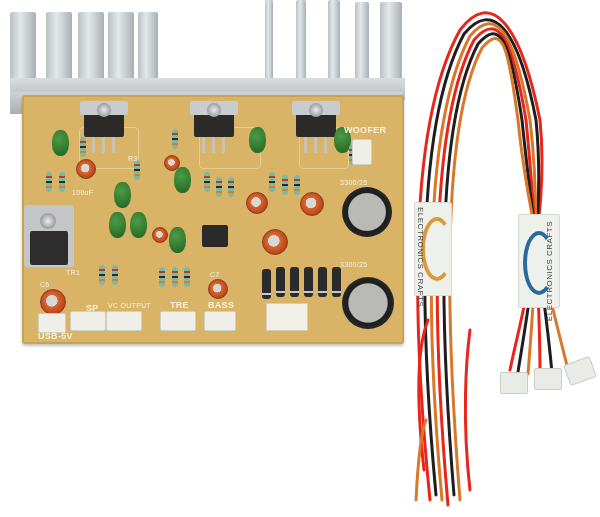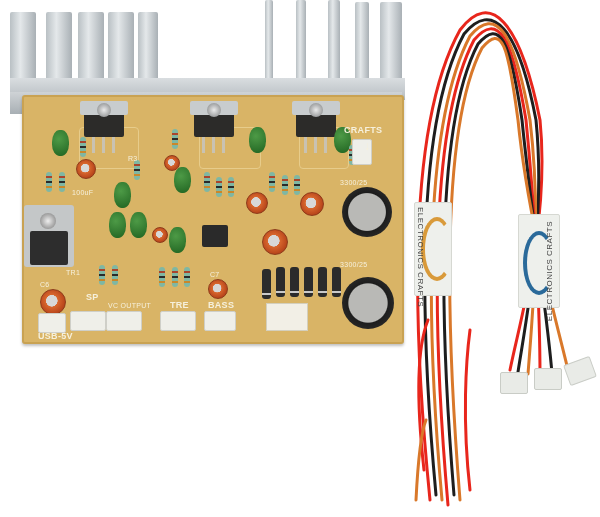--- a/index.html
+++ b/index.html
@@ -137,25 +137,25 @@
 
   <div class="connector" style="left:14px;top:216px;width:26px;"></div>
   <div class="connector" style="left:46px;top:214px;width:34px;"></div>
   <div class="connector" style="left:82px;top:214px;width:34px;"></div>
   <div class="connector" style="left:136px;top:214px;width:34px;"></div>
   <div class="connector" style="left:180px;top:214px;width:30px;"></div>
   <div class="connector" style="left:328px;top:42px;width:18px;height:24px;"></div>
   <div class="conn-big" style="left:242px;top:206px;"></div>
 
   <span class="silk" style="left:14px;top:234px;">USB-5V</span>
-  <span class="silk" style="left:62px;top:195px;">SP</span>
+  <span class="silk" style="left:62px;top:206px;">SP</span>
   <span class="silk small" style="left:84px;top:205px;">VC OUTPUT</span>
   <span class="silk" style="left:146px;top:203px;">TRE</span>
   <span class="silk" style="left:184px;top:203px;">BASS</span>
-  <span class="silk" style="left:320px;top:28px;">CRAFTS</span>
+  <span class="silk" style="left:320px;top:28px;">WOOFER</span>
   <span class="silk" style="left:340px;top:42px;font-size:12px;">↓</span>
   <span class="silk small" style="left:316px;top:82px;">3300/25</span>
   <span class="silk small" style="left:316px;top:164px;">3300/25</span>
   <span class="silk small" style="left:16px;top:184px;">C6</span>
   <span class="silk small" style="left:186px;top:174px;">C7</span>
   <span class="silk small" style="left:42px;top:172px;">TR1</span>
   <span class="silk small" style="left:104px;top:58px;">R3</span>
   <span class="silk small" style="left:48px;top:92px;">100uF</span>
 
   <div class="abs regulator" style="left:0;top:108px;">

